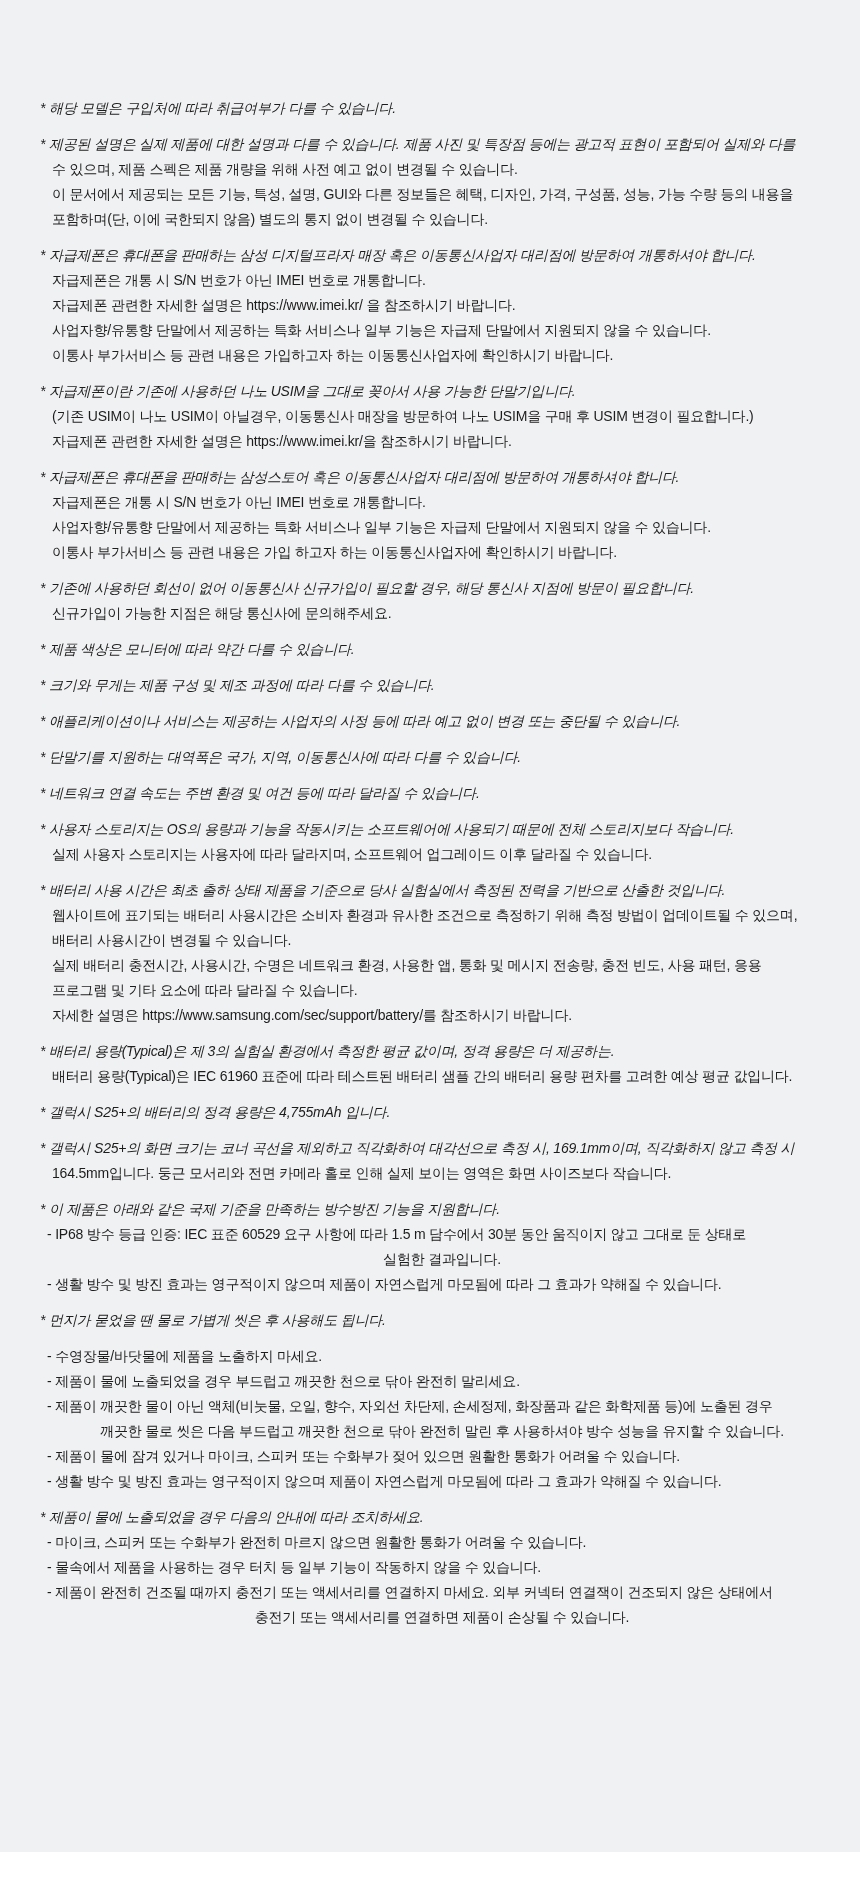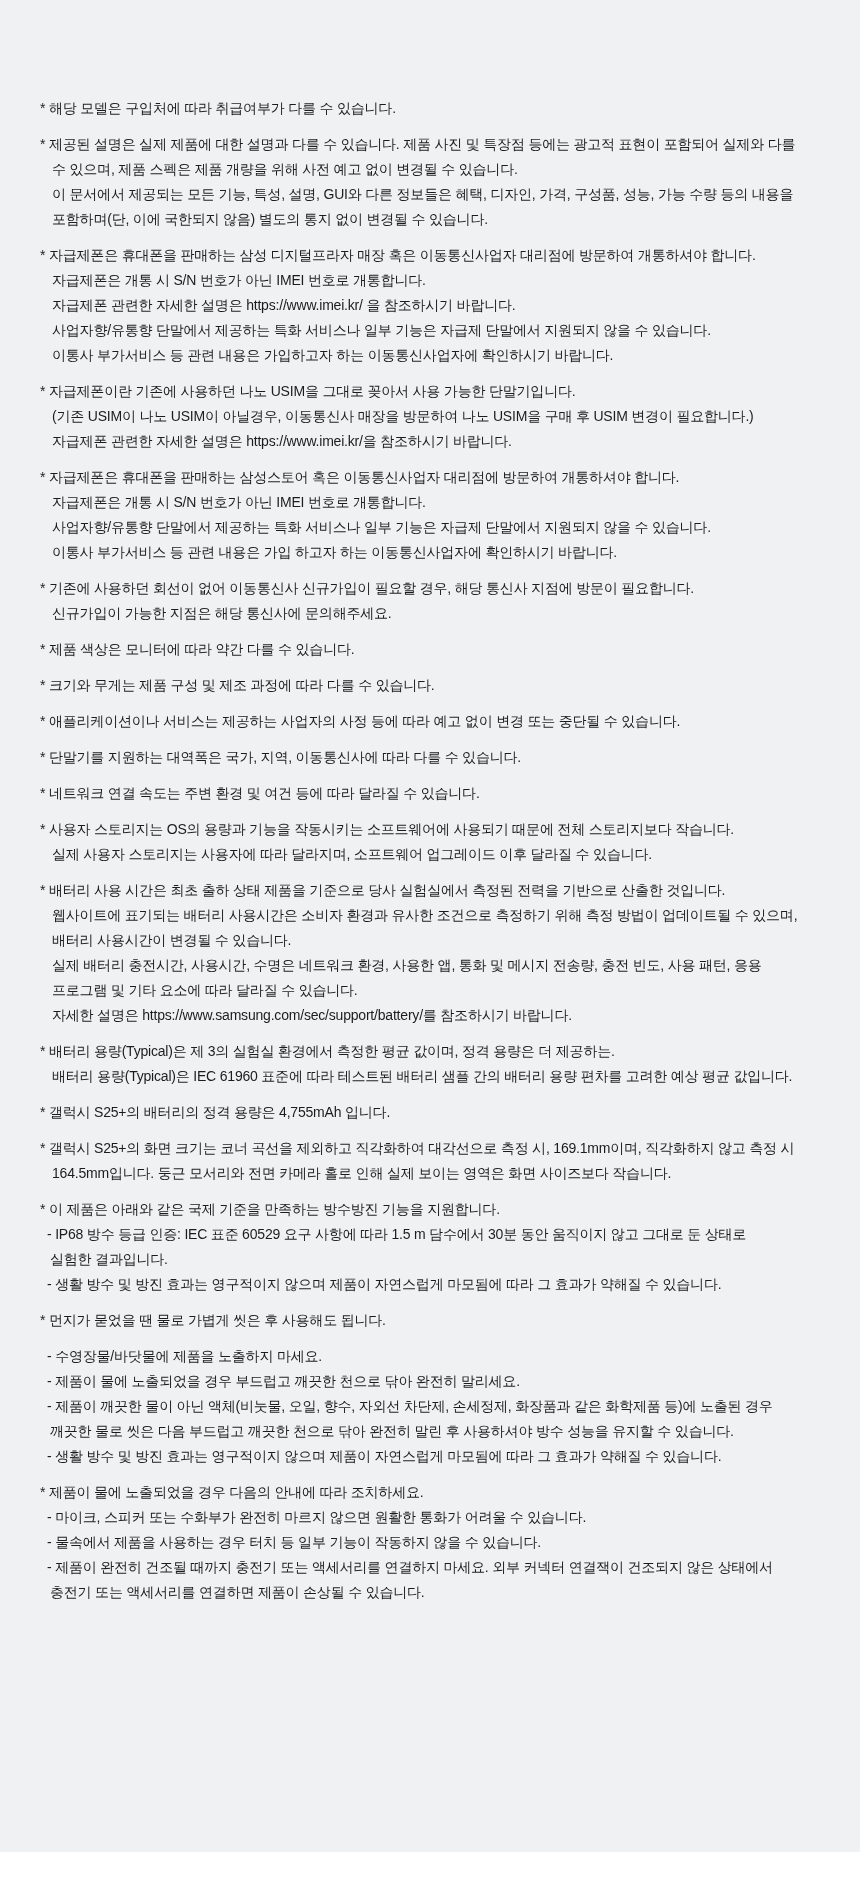--- a/index.html
+++ b/index.html
@@ -27,24 +27,24 @@
     overflow: hidden;
   }
   .para {
     font-size: 14px;
     line-height: 25px;
     color: #1c1c1c;
     letter-spacing: -0.2px;
     margin: 0 0 11px 0;
   }
   .line { white-space: nowrap; }
-  .i0 { padding-left: 0; }
+  .i0 { padding-left: 0; font-style: italic; }
   .i1 { padding-left: 12px; }
   .i2 { padding-left: 7px; }
-  .i3 { padding-left: 10px; }
+  .i3 { padding-left: 10px; text-align: center; }
   .bottom-white {
     width: 860px;
     height: 36px;
     background: #ffffff;
   }
 </style>
 </head>
 <body>
 
 <div class="page">
@@ -125,20 +125,21 @@
         <div class="line i2">- 생활 방수 및 방진 효과는 영구적이지 않으며 제품이 자연스럽게 마모됨에 따라 그 효과가 약해질 수 있습니다.</div>
       </div>
       <div class="para">
         <div class="line i0">* 먼지가 묻었을 땐 물로 가볍게 씻은 후 사용해도 됩니다.</div>
       </div>
       <div class="para">
         <div class="line i2">- 수영장물/바닷물에 제품을 노출하지 마세요.</div>
         <div class="line i2">- 제품이 물에 노출되었을 경우 부드럽고 깨끗한 천으로 닦아 완전히 말리세요.</div>
         <div class="line i2">- 제품이 깨끗한 물이 아닌 액체(비눗물, 오일, 향수, 자외선 차단제, 손세정제, 화장품과 같은 화학제품 등)에 노출된 경우</div>
         <div class="line i3">깨끗한 물로 씻은 다음 부드럽고 깨끗한 천으로 닦아 완전히 말린 후 사용하셔야 방수 성능을 유지할 수 있습니다.</div>
+        <div class="line i2">- 제품이 물에 잠겨 있거나 마이크, 스피커 또는 수화부가 젖어 있으면 원활한 통화가 어려울 수 있습니다.</div>
         <div class="line i2">- 생활 방수 및 방진 효과는 영구적이지 않으며 제품이 자연스럽게 마모됨에 따라 그 효과가 약해질 수 있습니다.</div>
       </div>
       <div class="para">
         <div class="line i0">* 제품이 물에 노출되었을 경우 다음의 안내에 따라 조치하세요.</div>
         <div class="line i2">- 마이크, 스피커 또는 수화부가 완전히 마르지 않으면 원활한 통화가 어려울 수 있습니다.</div>
         <div class="line i2">- 물속에서 제품을 사용하는 경우 터치 등 일부 기능이 작동하지 않을 수 있습니다.</div>
         <div class="line i2">- 제품이 완전히 건조될 때까지 충전기 또는 액세서리를 연결하지 마세요. 외부 커넥터 연결잭이 건조되지 않은 상태에서</div>
         <div class="line i3">충전기 또는 액세서리를 연결하면 제품이 손상될 수 있습니다.</div>
       </div>
     </div>

